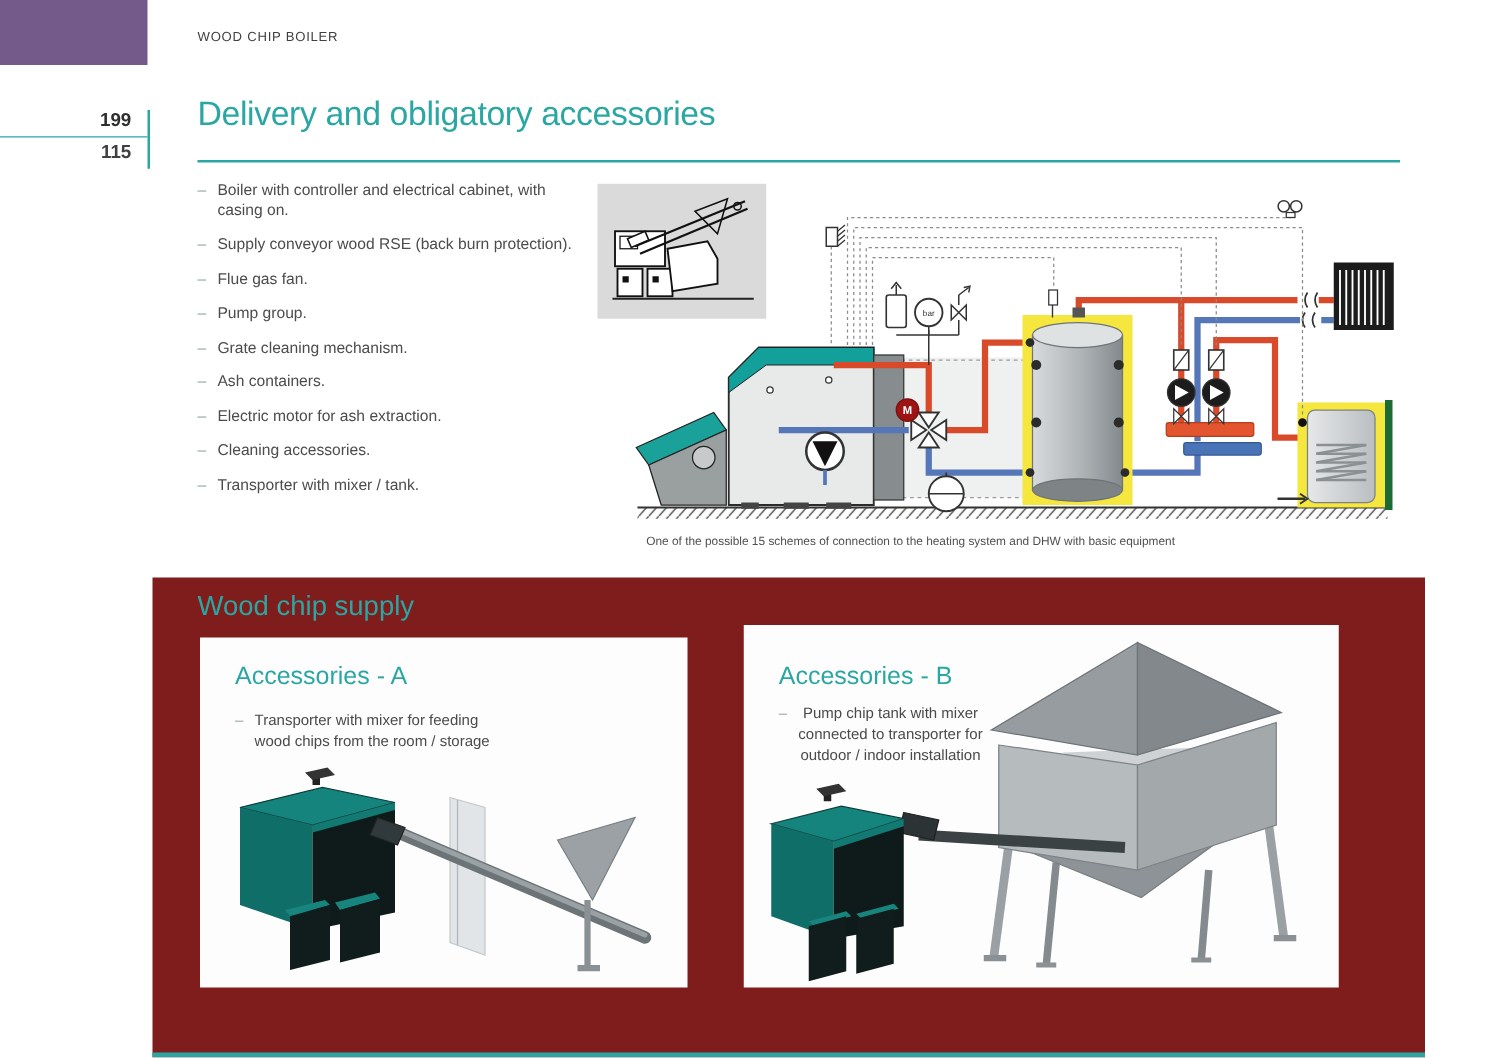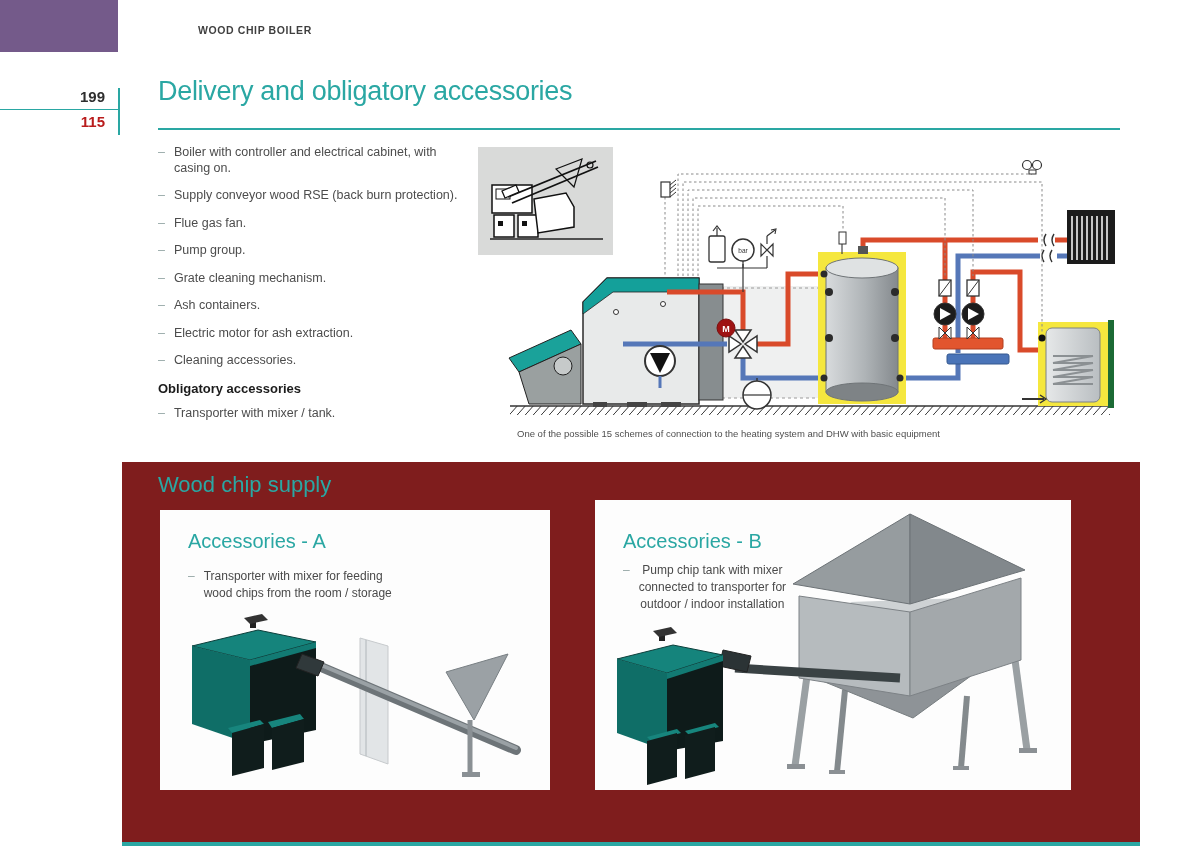--- a/index.html
+++ b/index.html
@@ -1,24 +1,24 @@
 <!DOCTYPE html>
 <html><head>
 <meta charset="utf-8">
 <style>
   html,body{margin:0;padding:0;background:#ffffff;font-family:"Liberation Sans",sans-serif;}
   .page{position:relative;width:1200px;height:846px;background:#ffffff;overflow:hidden;}
 
   
   .purple-block{position:absolute;left:0;top:0;width:118px;height:52px;background:#745a8a;}
-  .header-label{position:absolute;left:158px;top:24px;font-size:10.5px;font-weight:bold;letter-spacing:.6px;color:#3f3f3f;margin-left:40px;}
+  .header-label{position:absolute;left:158px;top:24px;font-size:10.5px;font-weight:normal;letter-spacing:.6px;color:#3f3f3f;}
 
   
   .pageno-top{position:absolute;left:0;top:88px;width:105px;text-align:right;font-size:15px;font-weight:bold;color:#2e2e2e;}
-  .pageno-bottom{position:absolute;left:0;top:113px;width:105px;text-align:right;font-size:15px;font-weight:bold;color:#b91c1c;}
+  .pageno-bottom{position:absolute;left:0;top:113px;width:105px;text-align:right;font-size:15px;font-weight:bold;color:#404040;}
   .pageno-hrule{position:absolute;left:0;top:109px;width:118px;height:1px;background:#2aa7a3;}
   .pageno-vrule{position:absolute;left:118px;top:88px;width:2px;height:47px;background:#2aa7a3;}
 
   
   .page-title{position:absolute;left:158px;top:76px;font-size:27px;font-weight:500;letter-spacing:-.3px;color:#2aa7a3;}
   .title-rule{position:absolute;left:158px;top:128px;width:962px;height:2px;background:#2aa7a3;}
 
   
   .left-col{position:absolute;left:158px;top:145px;width:318px;}
   .left-col h3{margin:0 0 10px;font-size:13px;font-weight:bold;color:#1b1b1b;}
@@ -95,21 +95,20 @@
         </li>
       <li>
           <span class="dash">–</span>
           <span>Electric motor for ash extraction.</span>
         </li>
       <li>
           <span class="dash">–</span>
           <span>Cleaning accessories.</span>
         </li>
     </ul>
-    <h3>Obligatory accessories</h3>
     <ul>
       <li>
           <span class="dash">–</span>
           <span>Transporter with mixer / tank.</span>
         </li>
     </ul>
   </div>
 
   <div class="inset">
     <svg width="135" height="108" viewBox="0 0 135 108">

